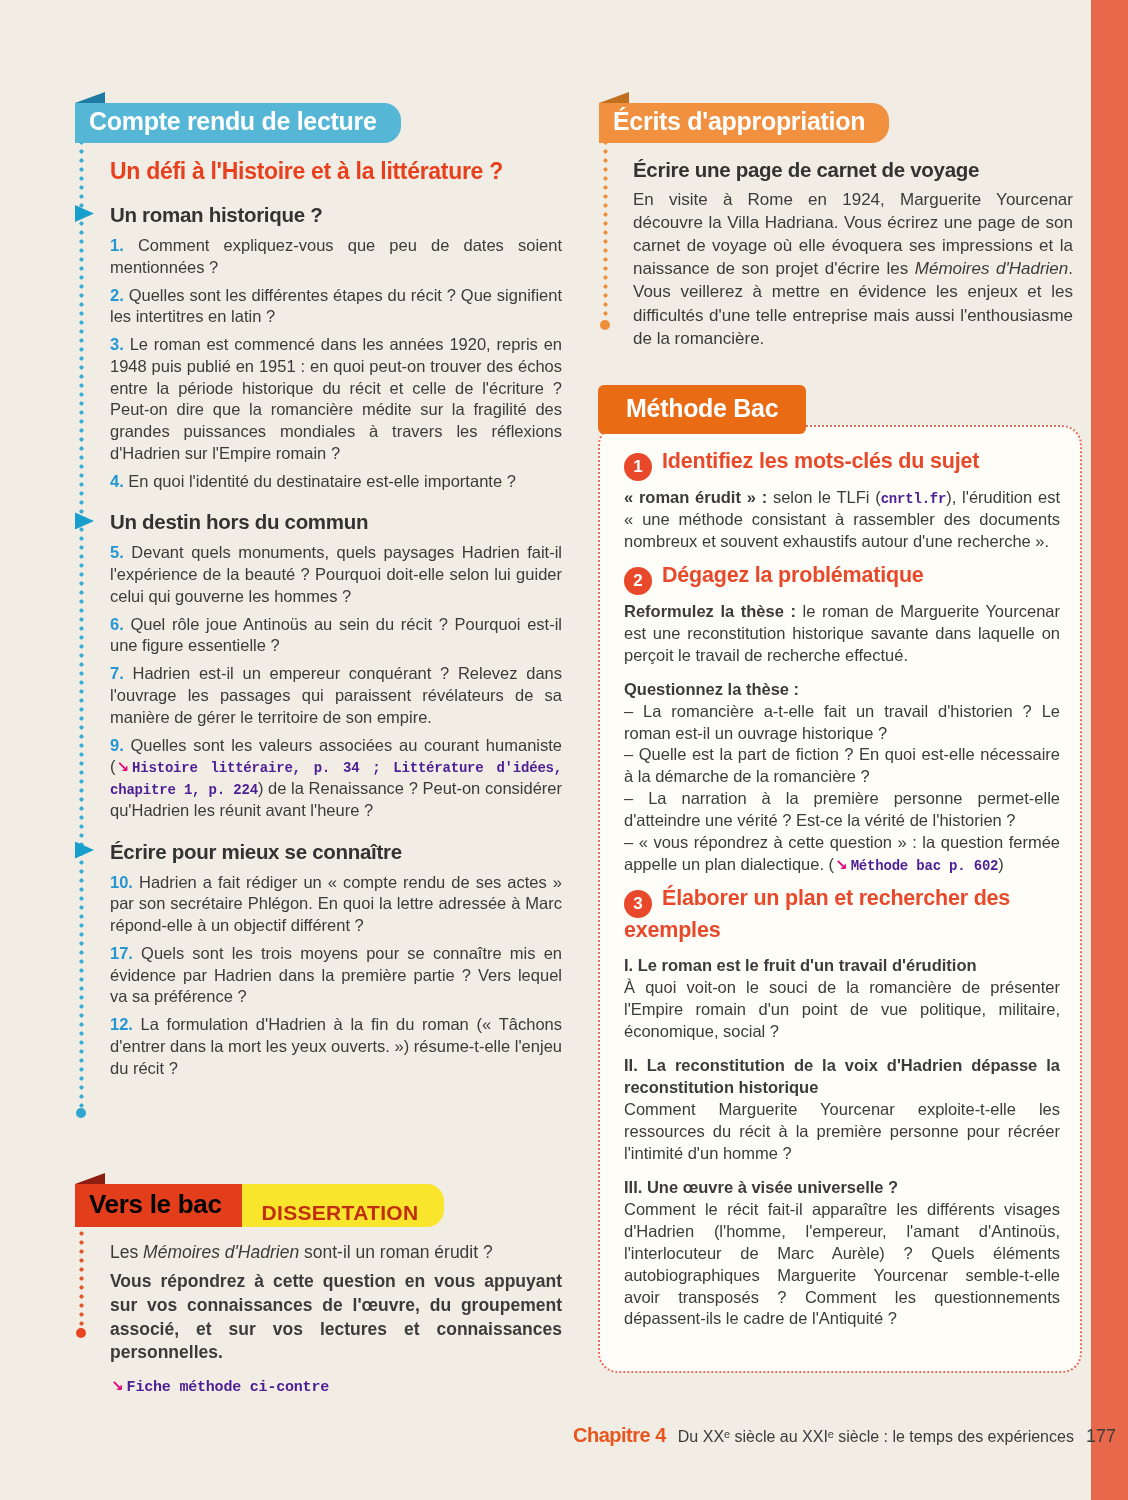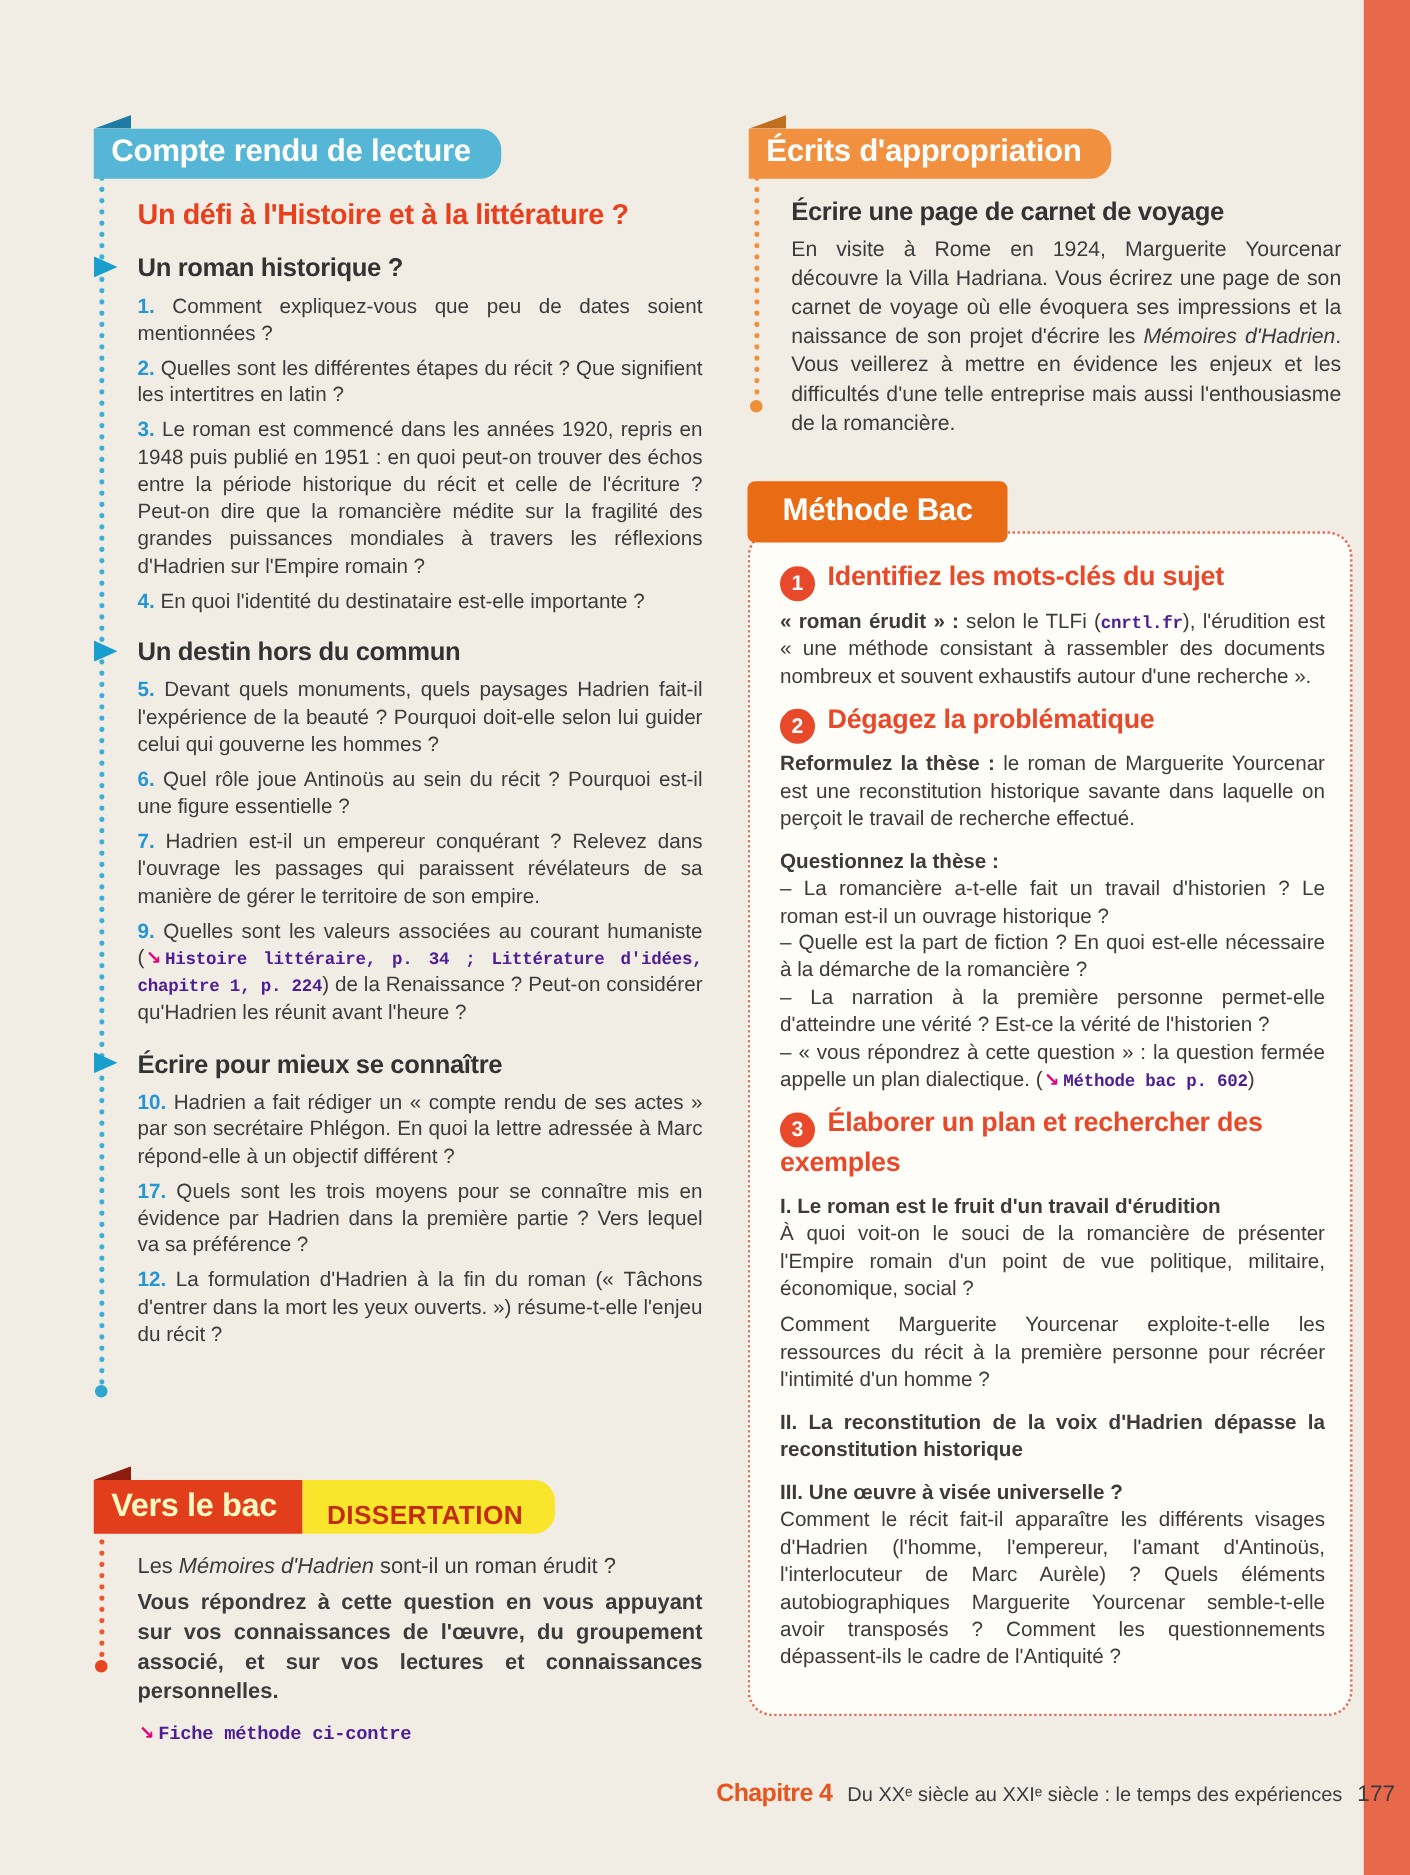--- a/index.html
+++ b/index.html
@@ -36,21 +36,21 @@
   .q-num{color:#2496d3;font-weight:700;}
   .seg-i{font-style:italic}
   .seg-b{font-weight:700}
   .seg-link{color:#4c1d95;font-weight:700;font-size:14px;letter-spacing:-0.2px;font-family:Liberation Mono, monospace;}
   .seg-arrow{color:#e5007d;font-weight:700;font-size:15px;padding:0 3px 0 1px;}
 
   
   .vers{position:absolute;left:75px;top:1173px;width:487px;z-index:1;}
   .vers-row{position:relative;display:flex;margin-top:11px;}
   .fold.darkred{background:#8c1d10}
-  .ribbon-red{background:#e23e1b;color:#fef9c3;font-weight:700;font-size:26px;line-height:1;
+  .ribbon-red{background:#e23e1b;color:#000000;font-weight:700;font-size:26px;line-height:1;
               padding:7px 20px 10px 14px;letter-spacing:-0.3px;}
   .tag{background:#f9e52c;color:#c22d10;font-weight:700;font-size:21px;display:flex;align-items:center;
        padding:16px 26px 2px 20px;border-radius:0 17px 17px 0;letter-spacing:0.3px;}
   .vers-content{margin-left:35px;margin-top:15px;}
   .subject{font-size:17.5px;margin:0 0 7px;}
   .instructions{font-weight:700;font-size:17.5px;line-height:1.36;margin:0;text-align:justify;}
   .fiche-ref{margin-top:12px;font-size:15px;}
   .fiche-ref .seg-link{font-size:15px;}
 
   
@@ -185,22 +185,22 @@
               <p class="sp dash"><span>– La narration à la première personne permet-elle d'atteindre une vérité&nbsp;? Est-ce la vérité de l'historien&nbsp;?</span></p>
               <p class="sp dash"><span>– «&nbsp;vous répondrez à cette question&nbsp;»&nbsp;: la question fermée appelle un plan dialectique. (</span><span class="seg-arrow">↘</span><span class="seg-link">Méthode bac p. 602</span><span>)</span></p>
             </div>
   </div>
 
   <div class="step">
     <div class="step-title"><span class="step-badge">3</span><span class="step-title-text">Élaborer un plan et rechercher des exemples</span></div>
     <div class="step-body">
               <p class="sp plan-head"><span>I. Le roman est le fruit d'un travail d'érudition</span></p>
               <p class="sp"><span>À quoi voit-on le souci de la romancière de présenter l'Empire romain d'un point de vue politique, militaire, économique, social&nbsp;?</span></p>
+              <p class="sp plan-head"><span>II. La reconstitution de la voix d'Hadrien dépasse la reconstitution historique</span></p>
               <p class="sp"><span>Comment Marguerite Yourcenar exploite-t-elle les ressources du récit à la première personne pour récréer l'intimité d'un homme&nbsp;?</span></p>
-              <p class="sp plan-head"><span>II. La reconstitution de la voix d'Hadrien dépasse la reconstitution historique</span></p>
               <p class="sp plan-head"><span>III. Une œuvre à visée universelle&nbsp;?</span></p>
               <p class="sp"><span>Comment le récit fait-il apparaître les différents visages d'Hadrien (l'homme, l'empereur, l'amant d'Antinoüs, l'interlocuteur de Marc Aurèle)&nbsp;? Quels éléments autobiographiques Marguerite Yourcenar semble-t-elle avoir transposés&nbsp;? Comment les questionnements dépassent-ils le cadre de l'Antiquité&nbsp;?</span></p>
             </div>
   </div>
 </div>
     </div>
   </div>
 
   <div class="footer">
     <span class="chap">Chapitre 4</span>

